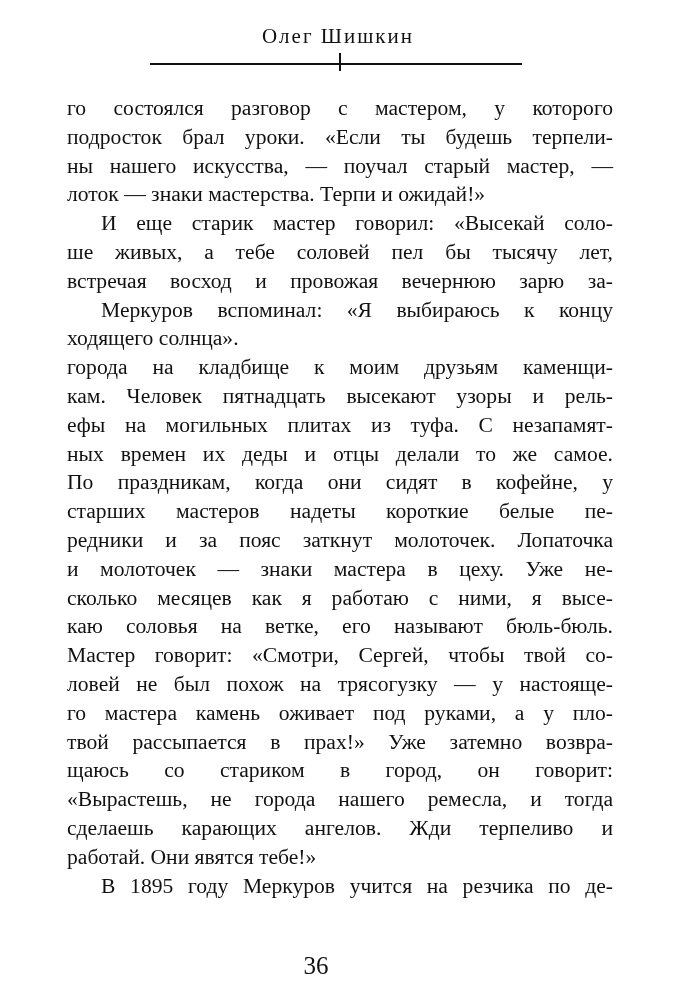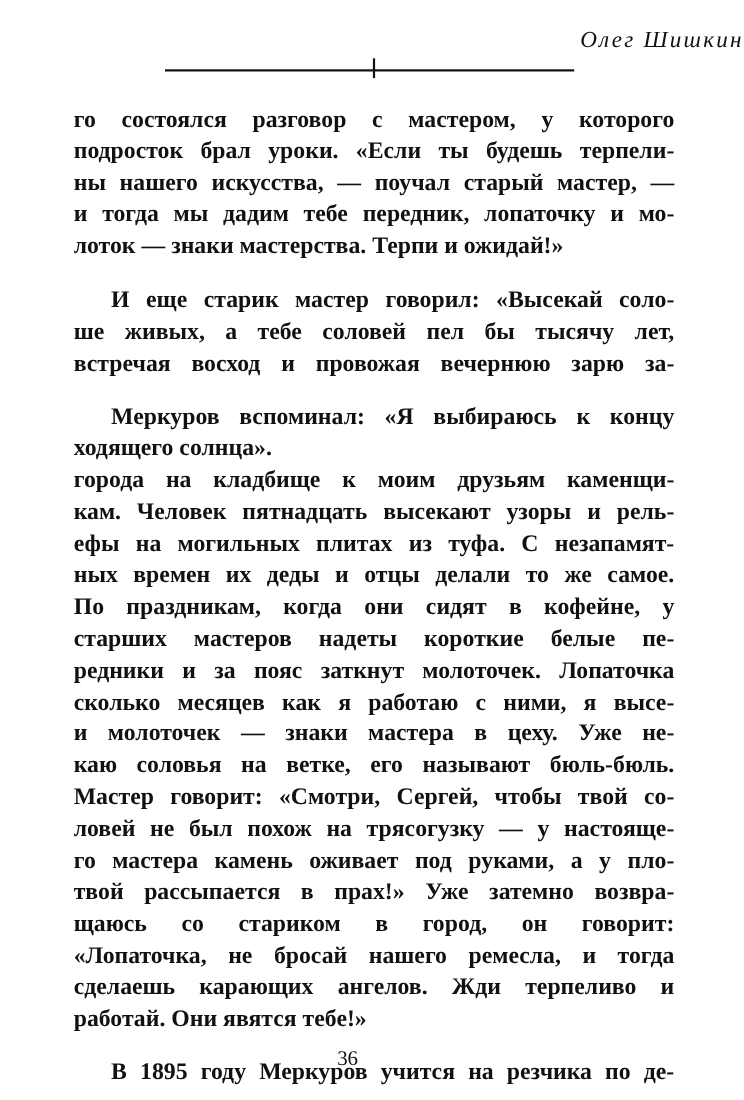--- a/index.html
+++ b/index.html
@@ -2,79 +2,77 @@
 <html><head>
   <meta charset="utf-8">
   <style>
     html, body { margin: 0; padding: 0; }
     body {
       width: 676px; height: 1000px; background: #ffffff; color: #111111;
       font-family: "Liberation Serif", "DejaVu Serif", serif;
       position: relative; overflow: hidden;
     }
     .header-title {
-      position: absolute; top: 24px; left: 0; width: 676px; text-align: right;
-      font-style: italic; font-size: 21px; letter-spacing: 2px; color: #111;
+      position: absolute; top: 24px; left: 0; width: 676px; text-align: center;
+      font-size: 21px; letter-spacing: 2px; color: #111;
     }
     .header-rule {
       position: absolute; top: 63px; left: 150px; width: 372px; height: 2px; background: #111;
     }
     .header-tick {
       position: absolute; top: 53px; left: 339px; width: 2px; height: 18px; background: #111;
     }
     .body-text {
       position: absolute; top: 94px; left: 67px; width: 546px;
       font-size: 21.6px; line-height: 28.8px;
     }
     .line {
       display: block; white-space: nowrap; text-align: justify; text-align-last: justify;
       height: 28.8px;
-      font-weight: bold;
     }
     .line.last { text-align-last: left; }
-    .line.indent { padding-left: 34px; margin-top: 20px; }
+    .line.indent { padding-left: 34px; }
     .page-number {
       position: absolute; top: 952px; left: 0; width: 632px; text-align: center;
-      font-size: 19px;
+      font-size: 25px;
     }
   </style>
 </head>
 <body>
 
 <div>
   <div class="header-title">Олег Шишкин</div>
   <div class="header-rule"></div>
   <div class="header-tick"></div>
 </div>
 
 <div class="body-text" id="body-text">
     <span class="line">го состоялся разговор с мастером, у которого</span>
     <span class="line">подросток брал уроки. «Если ты будешь терпели-</span>
     <span class="line">ны нашего искусства, — поучал старый мастер, —</span>
-    <span class="line">и тогда мы дадим тебе передник, лопаточку и мо-</span>
     <span class="line last">лоток — знаки мастерства. Терпи и ожидай!»</span>
     <span class="line indent">И еще старик мастер говорил: «Высекай соло-</span>
     <span class="line">ше живых, а тебе соловей пел бы тысячу лет,</span>
     <span class="line">встречая восход и провожая вечернюю зарю за-</span>
     <span class="line indent">Меркуров вспоминал: «Я выбираюсь к концу</span>
     <span class="line last">ходящего солнца».</span>
     <span class="line">города на кладбище к моим друзьям каменщи-</span>
     <span class="line">кам. Человек пятнадцать высекают узоры и рель-</span>
     <span class="line">ефы на могильных плитах из туфа. С незапамят-</span>
     <span class="line">ных времен их деды и отцы делали то же самое.</span>
     <span class="line">По праздникам, когда они сидят в кофейне, у</span>
     <span class="line">старших мастеров надеты короткие белые пе-</span>
     <span class="line">редники и за пояс заткнут молоточек. Лопаточка</span>
+    <span class="line">и молоточек — знаки мастера в цеху. Уже не-</span>
     <span class="line">сколько месяцев как я работаю с ними, я высе-</span>
-    <span class="line">и молоточек — знаки мастера в цеху. Уже не-</span>
     <span class="line">каю соловья на ветке, его называют бюль-бюль.</span>
     <span class="line">Мастер говорит: «Смотри, Сергей, чтобы твой со-</span>
     <span class="line">ловей не был похож на трясогузку — у настояще-</span>
     <span class="line">го мастера камень оживает под руками, а у пло-</span>
     <span class="line">твой рассыпается в прах!» Уже затемно возвра-</span>
     <span class="line">щаюсь со стариком в город, он говорит:</span>
-    <span class="line">«Лопаточка, не бросай нашего ремесла, и тогда</span>
+    <span class="line">«Вырастешь, не города нашего ремесла, и тогда</span>
     <span class="line">сделаешь карающих ангелов. Жди терпеливо и</span>
     <span class="line last">работай. Они явятся тебе!»</span>
     <span class="line indent">В 1895 году Меркуров учится на резчика по де-</span>
   </div>
 
 <div class="page-number">36</div>
 
 </body></html>

